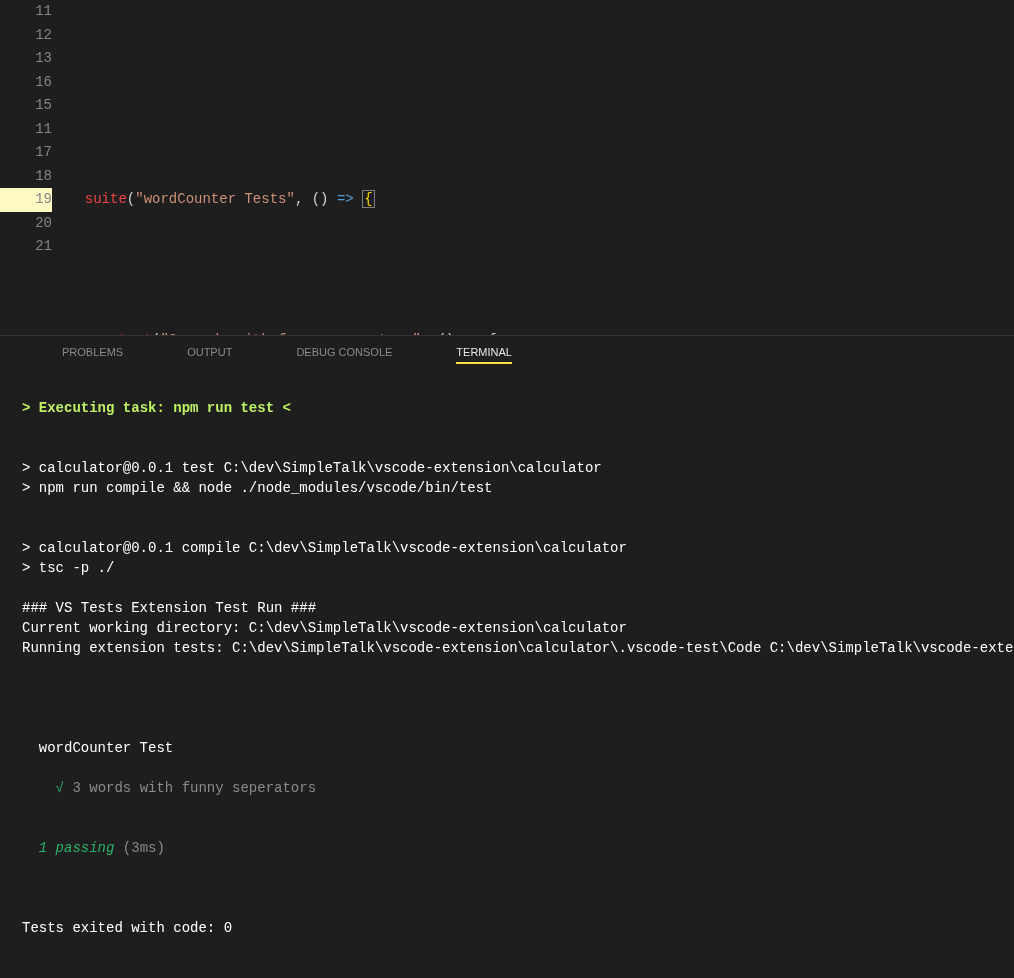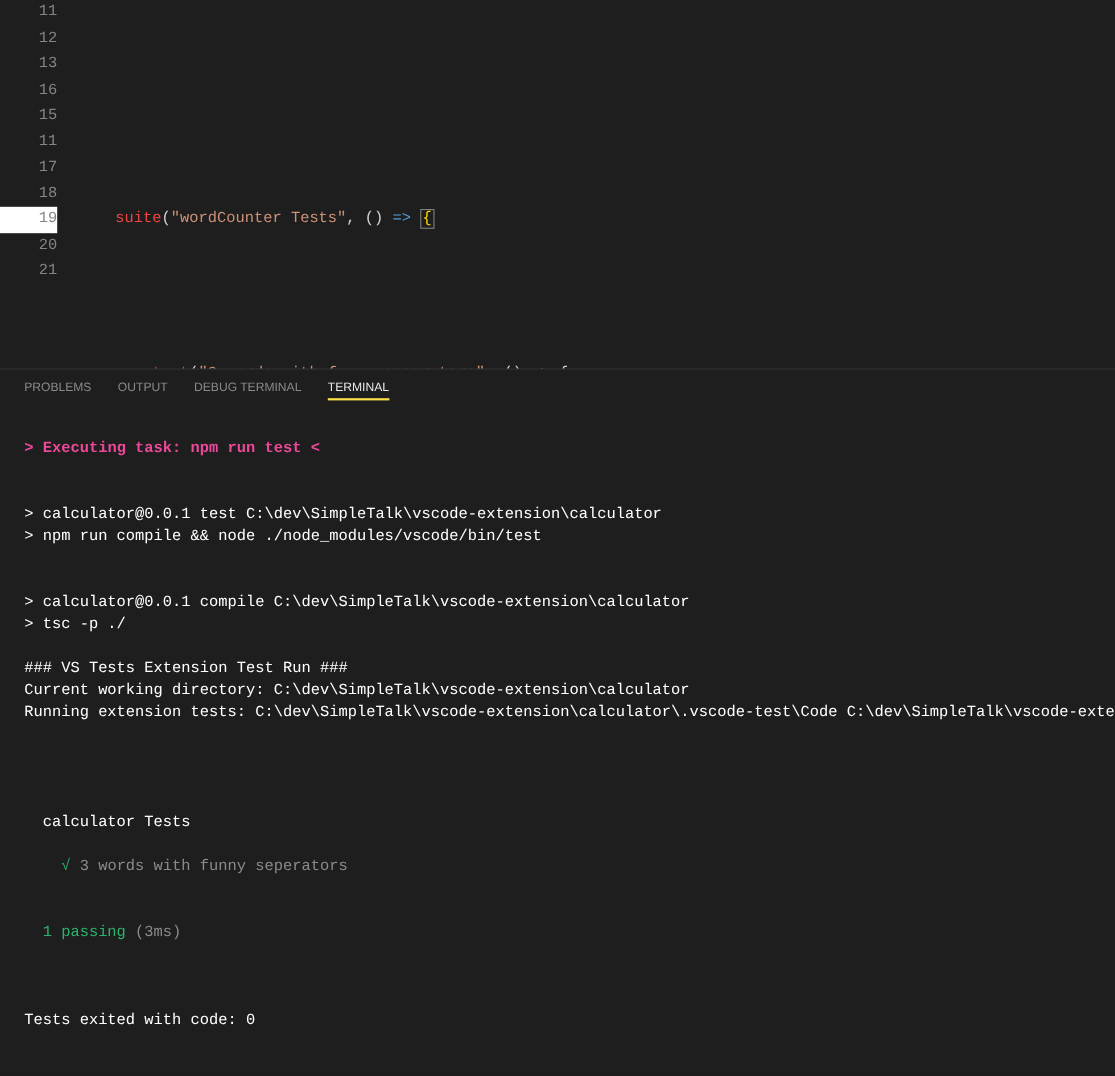--- a/index.html
+++ b/index.html
@@ -10,21 +10,20 @@
     font-size: 14px;
     width: 1014px;
     height: 978px;
     overflow: hidden;
   }
   .editor {
     height: 335px;
     display: flex;
     overflow: hidden;
     position: relative;
-    gap: 20px;
   }
   .gutter {
     width: 68px;
     text-align: right;
     padding-right: 16px;
     color: #858585;
     user-select: none;
     line-height: 23.5px;
     padding-top: 0;
   }
@@ -33,21 +32,21 @@
   }
   .code {
     flex: 1;
     line-height: 23.5px;
     white-space: pre;
   }
   .code-line {
     height: 23.5px;
   }
   .hl {
-    background: #ffffff;
+    background: #fef9c3;
   }
   .tok-fn { color: #ef4444; }
   .tok-str { color: #ce9178; }
   .tok-punc { color: #d4d4d4; }
   .tok-arrow { color: #569cd6; }
   .tok-brace { color: #ffd700; }
   .cursor-box {
     border: 1px solid #7f7f7f;
     padding: 0 1px;
   }
@@ -59,37 +58,38 @@
     display: flex;
     gap: 24px;
     padding: 10px 22px 8px 22px;
     font-family: "Segoe UI", Arial, sans-serif;
     font-size: 11px;
     color: #8a8a8a;
   }
   .tab {
     cursor: pointer;
     padding-bottom: 4px;
+    margin-left: 40px;
   }
   .tab.active {
     color: #e7e7e7;
     border-bottom: 2px solid #fde047;
   }
   .terminal {
     padding: 6px 22px;
     font-family: Consolas, 'Courier New', monospace;
     font-size: 14px;
     line-height: 20px;
     color: #cccccc;
     white-space: pre;
   }
-  .term-bold { font-weight: bold; color: #ec4899; }
+  .term-bold { font-weight: bold; color: #bef264; }
   .term-dim { color: #8a8a8a; }
   .term-white { color: #ffffff; }
-  .term-green { color: #29b36b; }
+  .term-green { color: #29b36b; font-style: italic; }
   .term-check { color: #29b36b; }
 </style>
 </head>
 <body>
 
 <div class="editor">
   <div class="gutter">
     <div class="ln">11</div>
     <div class="ln">12</div>
     <div class="ln">13</div>
@@ -114,42 +114,42 @@
     
     
     
   </div>
 </div>
 
 <div class="panel">
   <div class="tabs">
     <div class="tab">PROBLEMS</div>
     <div class="tab">OUTPUT</div>
-    <div class="tab">DEBUG TERMINAL</div>
+    <div class="tab">DEBUG CONSOLE</div>
     <div class="tab active">TERMINAL</div>
   </div>
   <div class="terminal">
 <span class="term-bold"><span>&gt; </span><span>Executing task: npm run test &lt;</span></span>
 
 
 <span class="term-white">&gt; calculator@0.0.1 test C:\dev\SimpleTalk\vscode-extension\calculator</span>
 <span class="term-white">&gt; npm run compile &amp;&amp; node ./node_modules/vscode/bin/test</span>
 
 
 <span class="term-white">&gt; calculator@0.0.1 compile C:\dev\SimpleTalk\vscode-extension\calculator</span>
 <span class="term-white">&gt; tsc -p ./</span>
 
 <span class="term-white">### VS Tests Extension Test Run ###</span>
 <span class="term-white">Current working directory: C:\dev\SimpleTalk\vscode-extension\calculator</span>
 <span class="term-white">Running extension tests: C:\dev\SimpleTalk\vscode-extension\calculator\.vscode-test\Code C:\dev\SimpleTalk\vscode-extension\calculator\.vscode-test\resources\app\out\cli.js --extensionDevelopmentPath=C:\dev\SimpleTalk\vscode-extension\calculator --extensionTestsPath=C:\dev\SimpleTalk\vscode-extension\calculator\out\test</span>
 
 
 
 
-<span class="term-white">  calculator Tests</span>
+<span class="term-white">  wordCounter Test</span>
 
 <span><span class="term-check">    √ </span><span class="term-dim">3 words with funny seperators</span></span>
 
 
 <span><span class="term-green">  1 passing</span><span class="term-dim"> (3ms)</span></span>
 
 
 
 <span class="term-white">Tests exited with code: 0</span>
 </div>

